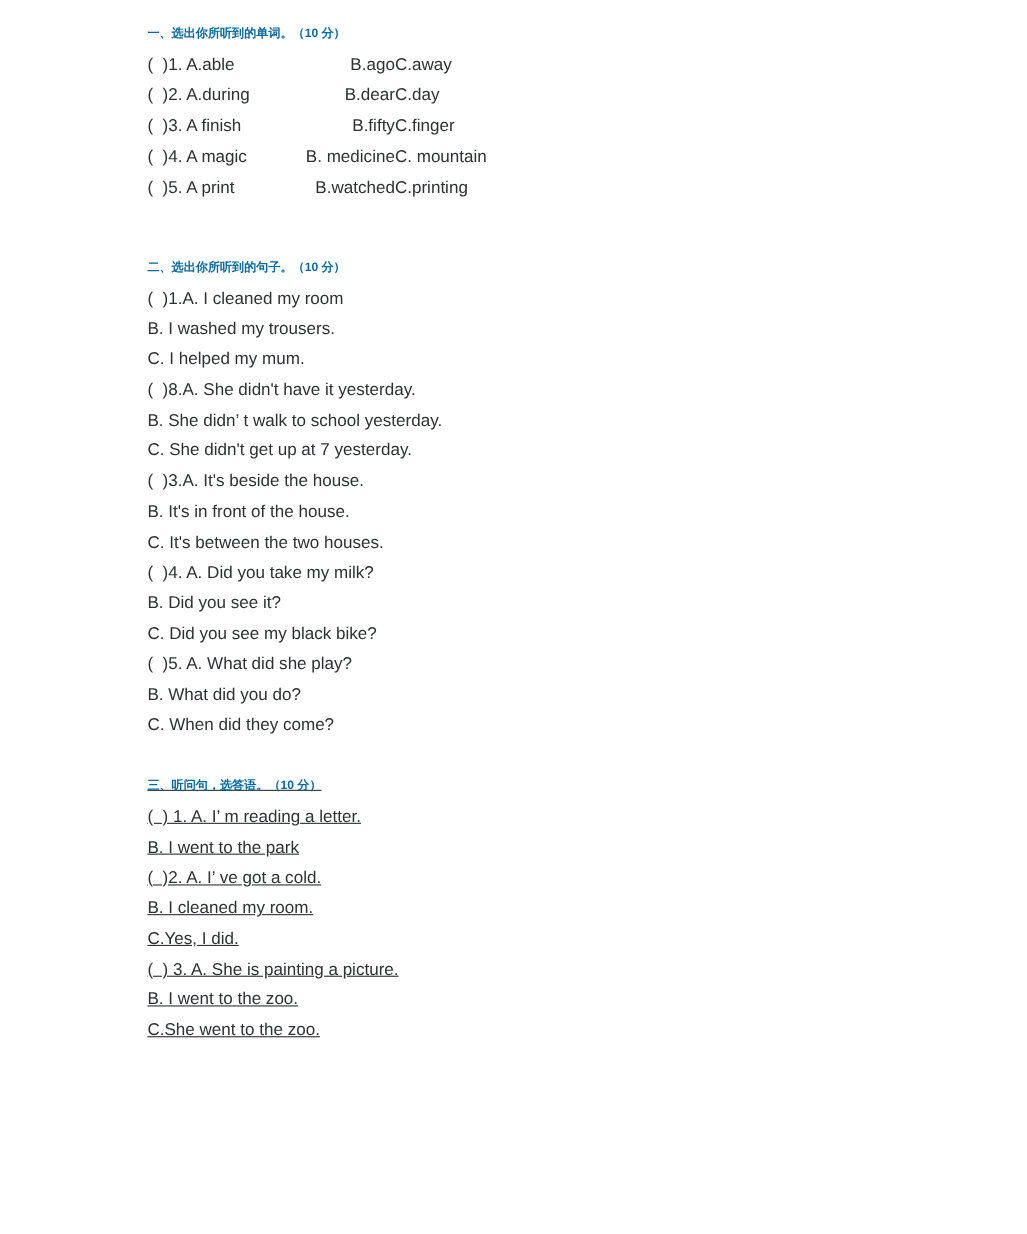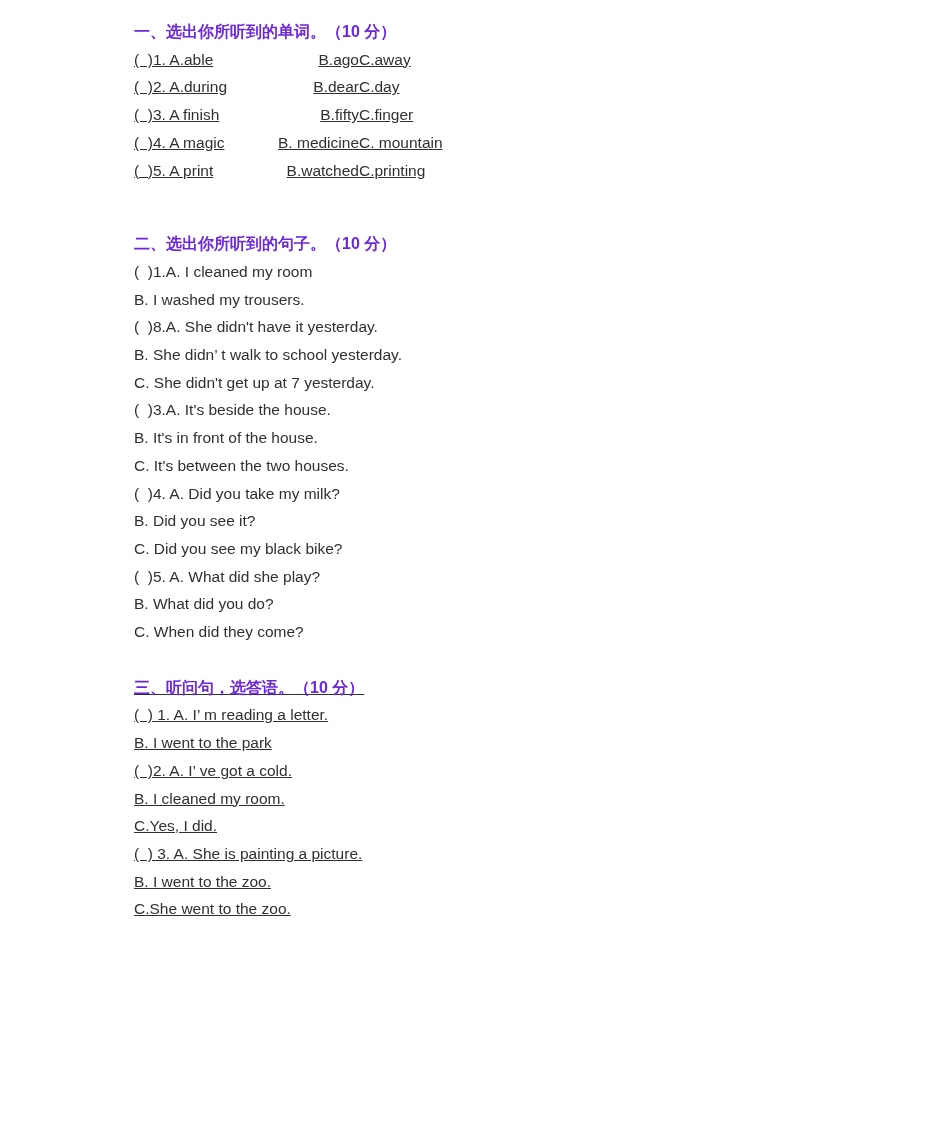--- a/index.html
+++ b/index.html
@@ -16,32 +16,31 @@
     font-family: "Liberation Sans", sans-serif;
     color: #2e3033;
   }
   .content {
     padding: 18px 60px 0 134px;
     font-size: 15.5px;
     line-height: 27.7px;
   }
   .section-heading {
     margin: 0;
-    font-size: 16px;
+    font-size: 11px;
     font-weight: 700;
-    color: #6d28d9;
+    color: #0369a1;
     line-height: 27.7px;
     white-space: pre-wrap;
   }
   .sec2 { margin-top: 46px; }
   .sec3 { margin-top: 28px; text-decoration: underline; }
   .opt-row {
     display: flex;
     white-space: pre-wrap;
-    text-decoration: underline;
   }
   .opt-row .c1 { width: 128px; flex: 0 0 auto; }
   .opt-row .c2 { width: 97px;  flex: 0 0 auto; text-align: right; }
   .opt-row .c3 { flex: 0 0 auto; }
   .line {
     white-space: pre-wrap;
   }
 </style>
 </head>
 <body>
@@ -77,20 +76,21 @@
         <span class="c2">B.watched</span>
         <span class="c3">C.printing</span>
       </div>
     </section>
 
     <section class="sec2">
       <h2 class="section-heading">二、选出你所听到的句子。（10 分）</h2>
 
       <div class="line">(  )1.A. I cleaned my room</div>
       <div class="line">B. I washed my trousers.</div>
+      <div class="line">C. I helped my mum.</div>
       <div class="line">(  )8.A. She didn't have it yesterday.</div>
       <div class="line">B. She didn’ t walk to school yesterday.</div>
       <div class="line">C. She didn't get up at 7 yesterday.</div>
       <div class="line">(  )3.A. It's beside the house.</div>
       <div class="line">B. It's in front of the house.</div>
       <div class="line">C. It's between the two houses.</div>
       <div class="line">(  )4. A. Did you take my milk?</div>
       <div class="line">B. Did you see it?</div>
       <div class="line">C. Did you see my black bike?</div>
       <div class="line">(  )5. A. What did she play?</div>

